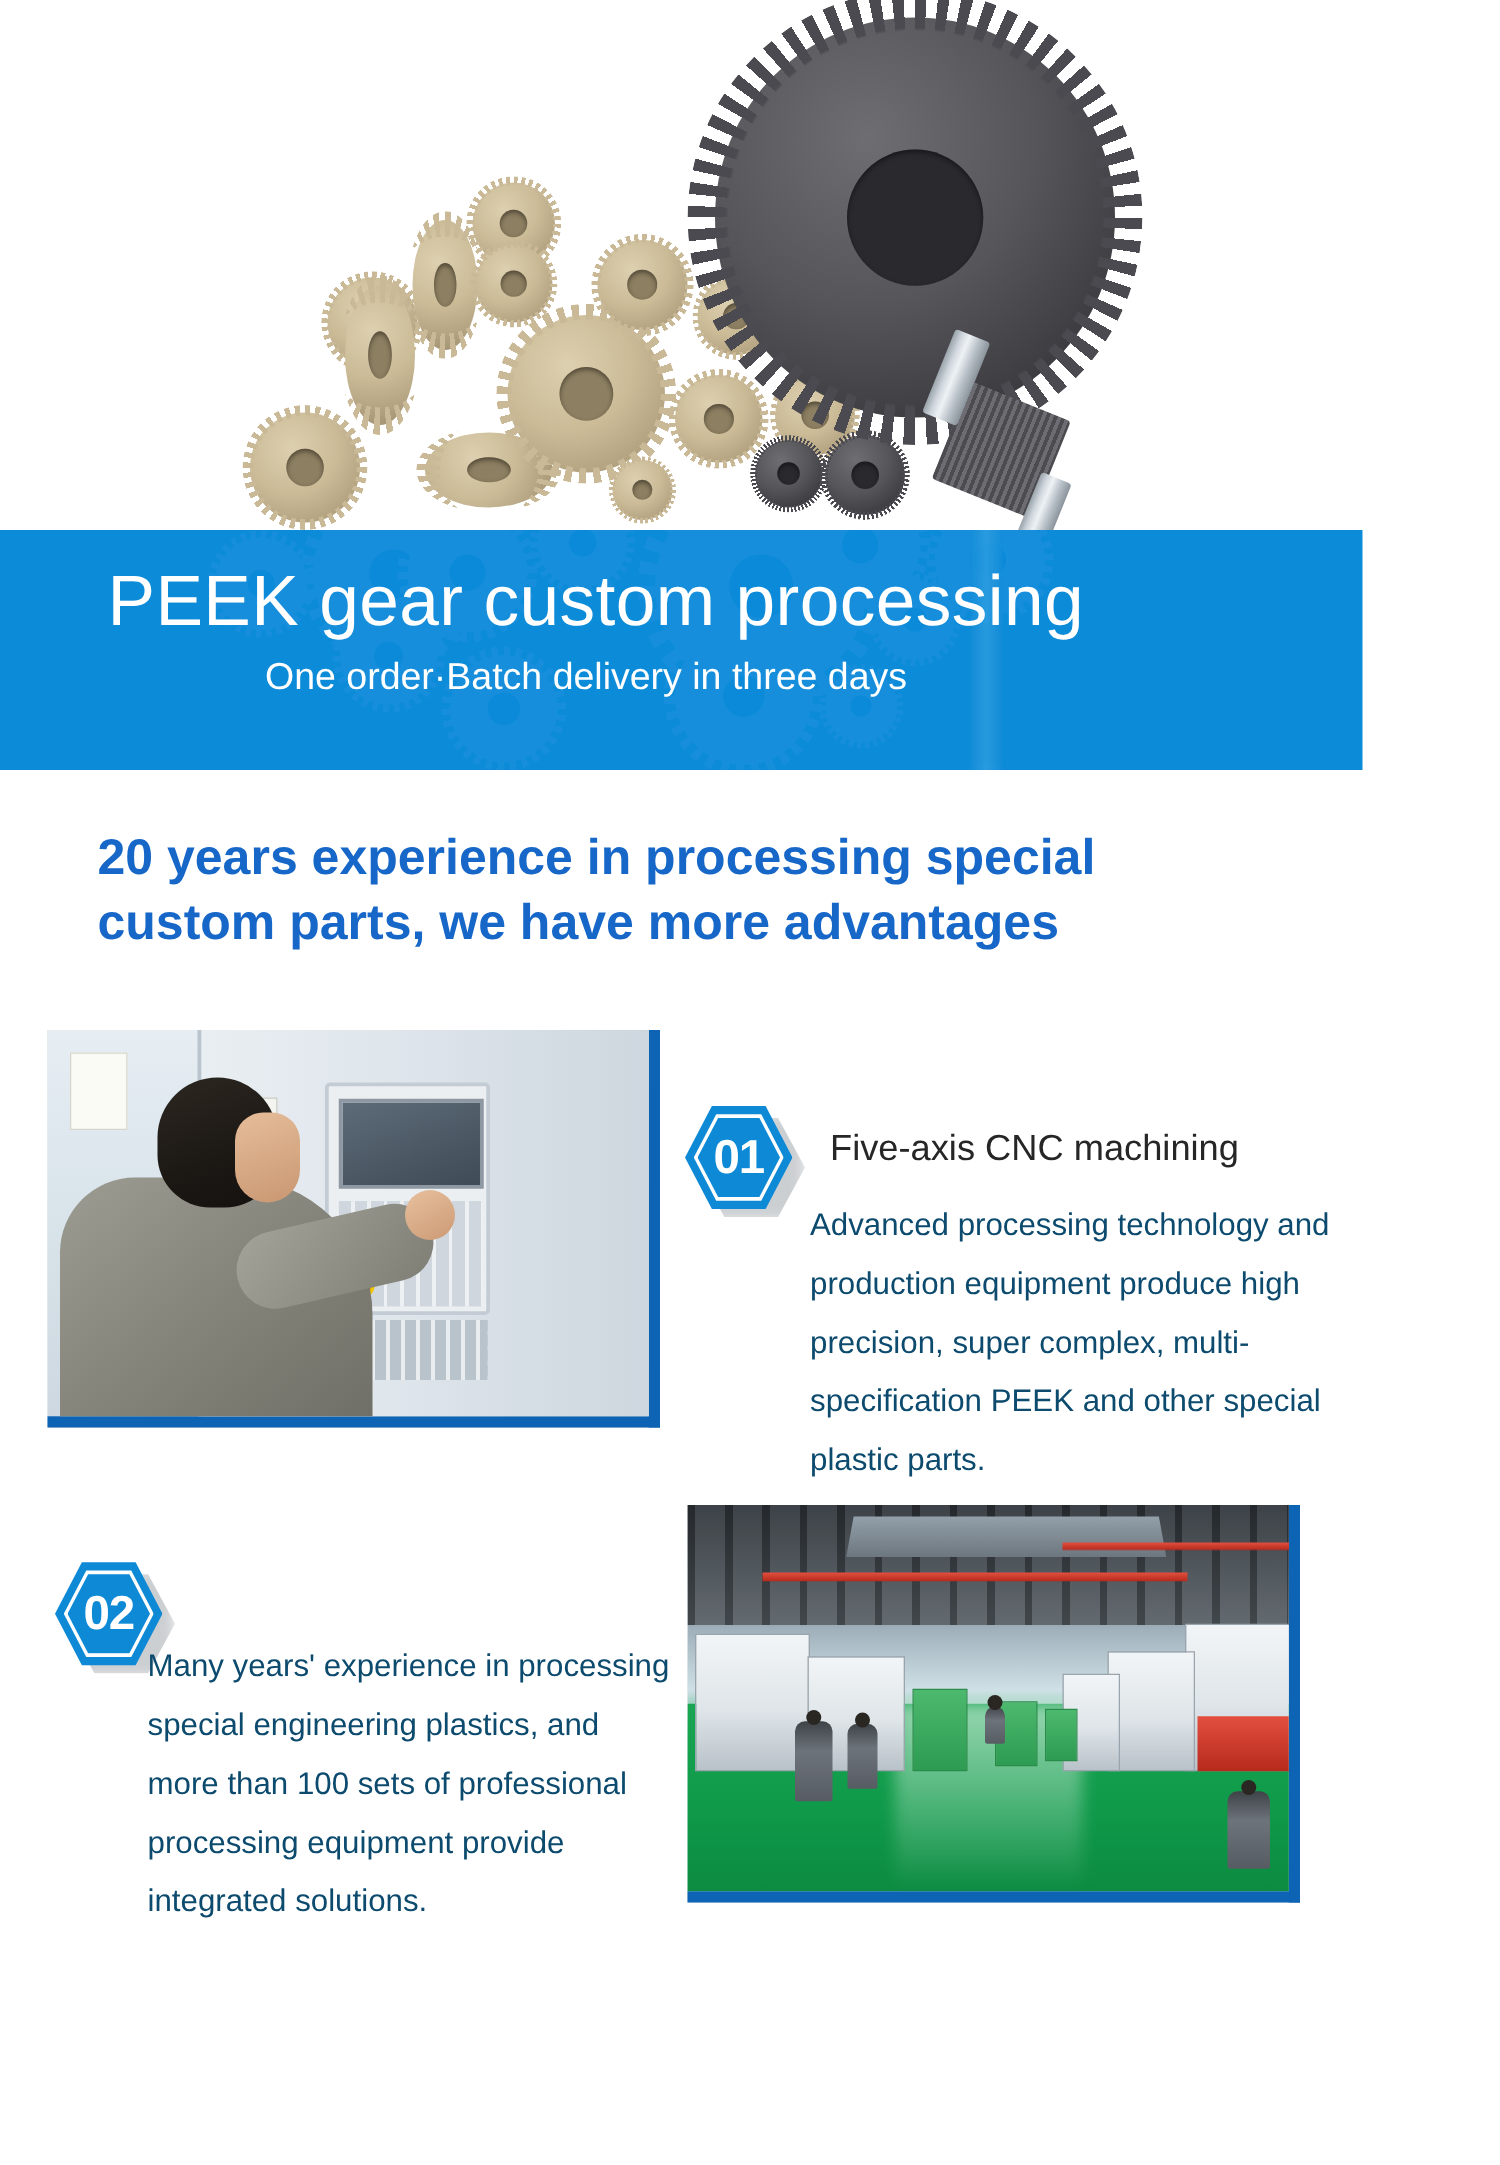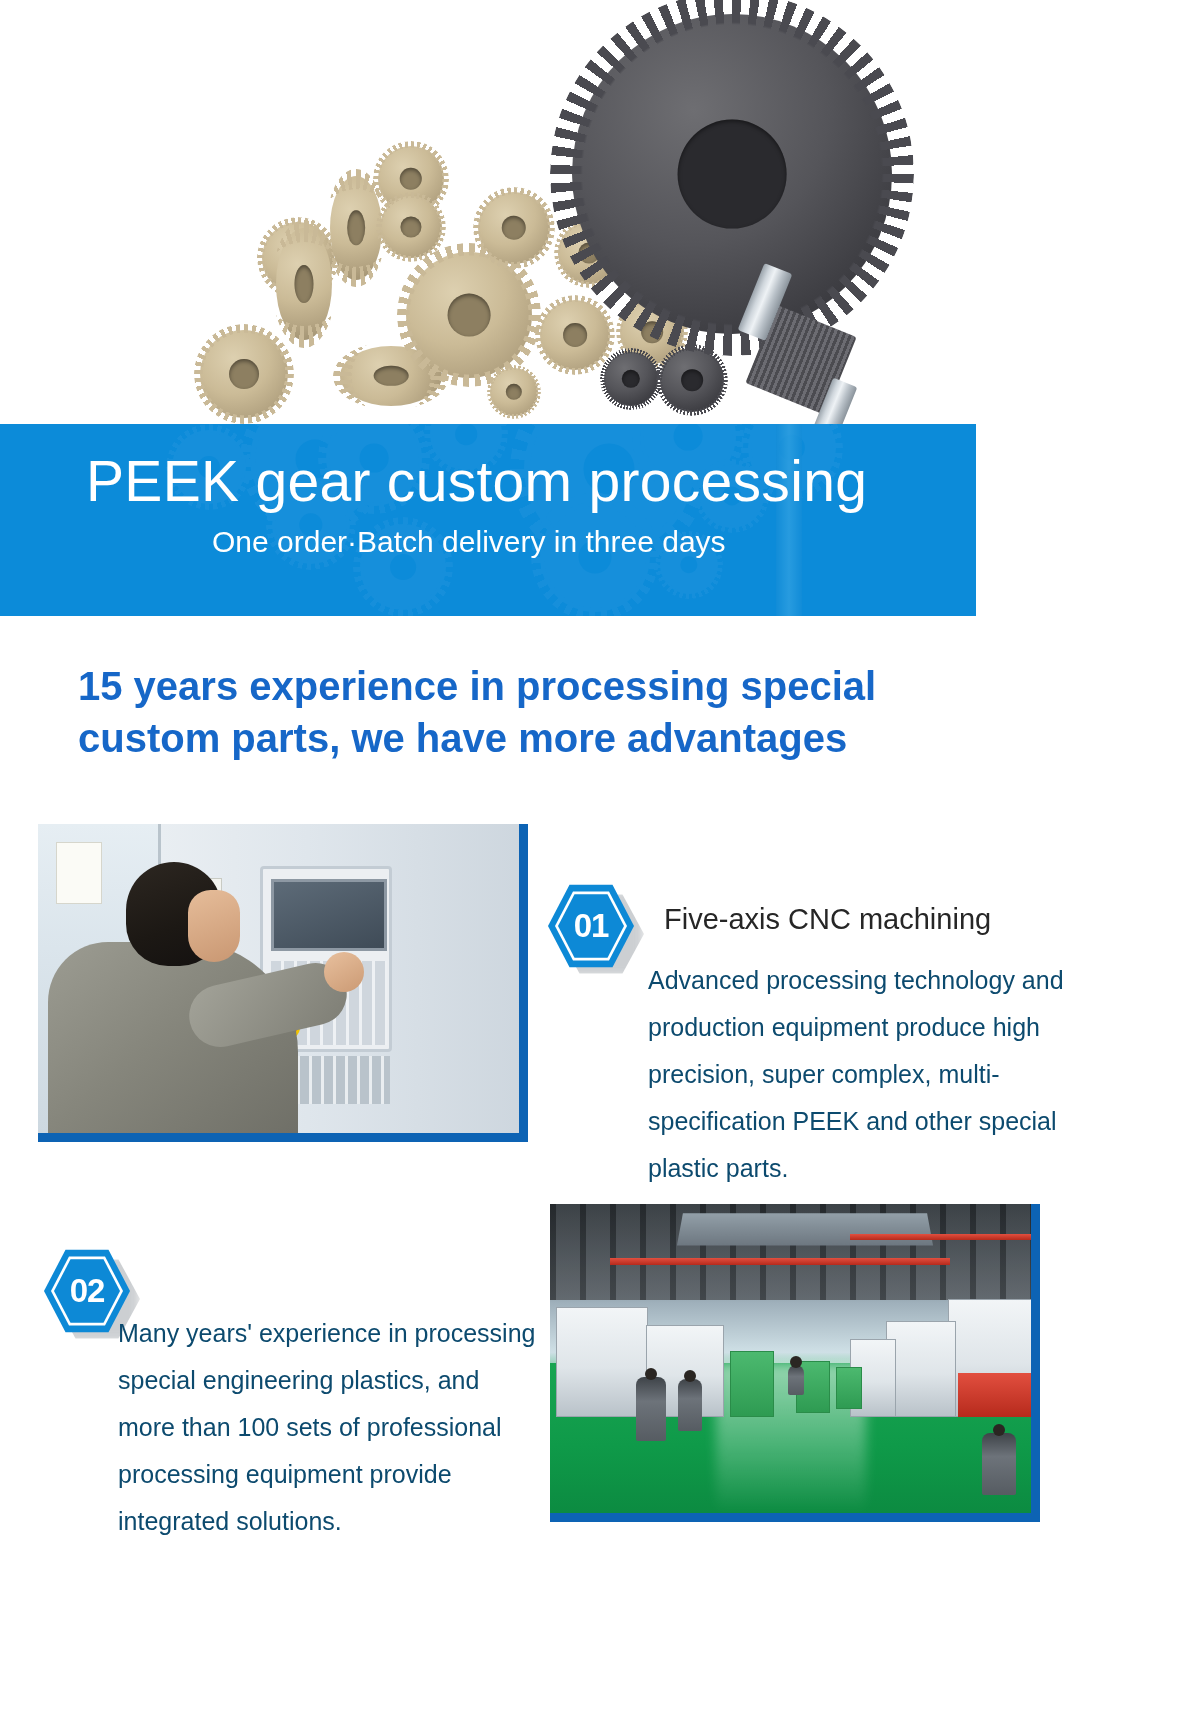--- a/index.html
+++ b/index.html
@@ -50,21 +50,21 @@
     border-radius:3px;
   }
   .shaft-knurl{
     position:absolute;
     background: repeating-linear-gradient(90deg,#4b4b50 0 3px,#6c6c72 3px 6px);
     border-radius:3px;
   }
 
   
   .banner {
-    position:absolute; left:0; top:424px; width:976px; height:192px;
+    position:absolute; left:0; top:424px; width:1090px; height:192px;
     background:#0c8bd9;
     overflow:hidden;
   }
   .banner-gears{ position:absolute; inset:0; opacity:.55; }
   .bgear{
     position:absolute; border-radius:50%;
     background:#1f93dd;
   }
   .bgear::before{
     content:""; position:absolute; inset:-8%;
@@ -280,21 +280,21 @@
   }
   .hex-inner::after{
     content:"";
     position:absolute; inset:3px;
     background:#0d89d6;
     clip-path: polygon(25% 2%, 75% 2%, 100% 50%, 75% 98%, 25% 98%, 0% 50%);
   }
   .hex-num{
     position:absolute; left:0; top:0; width:86px; height:86px;
     display:flex; align-items:center; justify-content:center;
-    color:#ffffff; font-size:33px; font-weight:bold;
+    color:#ffffff; font-size:38px; font-weight:bold;
     letter-spacing:-1px;
     z-index:4;
   }
 
   .feat-title{
     position:absolute;
     color:#262626;
     font-size:29px;
     font-weight:normal;
     white-space:nowrap;
@@ -357,21 +357,21 @@
       <div class="bgear" style="left:172px; top:6px; width:74px; height:74px;"></div>
       <div class="shaft" style="left:776px; top:0px; width:26px; height:196px; opacity:.75; background:linear-gradient(90deg,#1a8ed6,#4fb2e8,#1a8ed6);"></div>
     </div>
     <div class="banner-inner">
       <div class="banner-title">PEEK gear custom processing</div>
       <div class="banner-sub">One order·Batch delivery in three days</div>
     </div>
   </div>
 
   <div class="section-heading">
-    <div>15 years experience in processing special</div>
+    <div>20 years experience in processing special</div>
     <div>custom parts, we have more advantages</div>
   </div>
 
   <div class="photo-frame photo-1">
     <div class="ph-img">
       <div class="p1-bg"></div>
       <div class="p1-cab"></div>
       <div class="p1-sticker" style="left:150px; top:54px;"></div>
       <div class="p1-sticker" style="left:150px; top:96px; height:40px;"></div>
       <div class="p1-sticker" style="left:150px; top:150px; height:46px; background:#fdfdfa;"></div>

